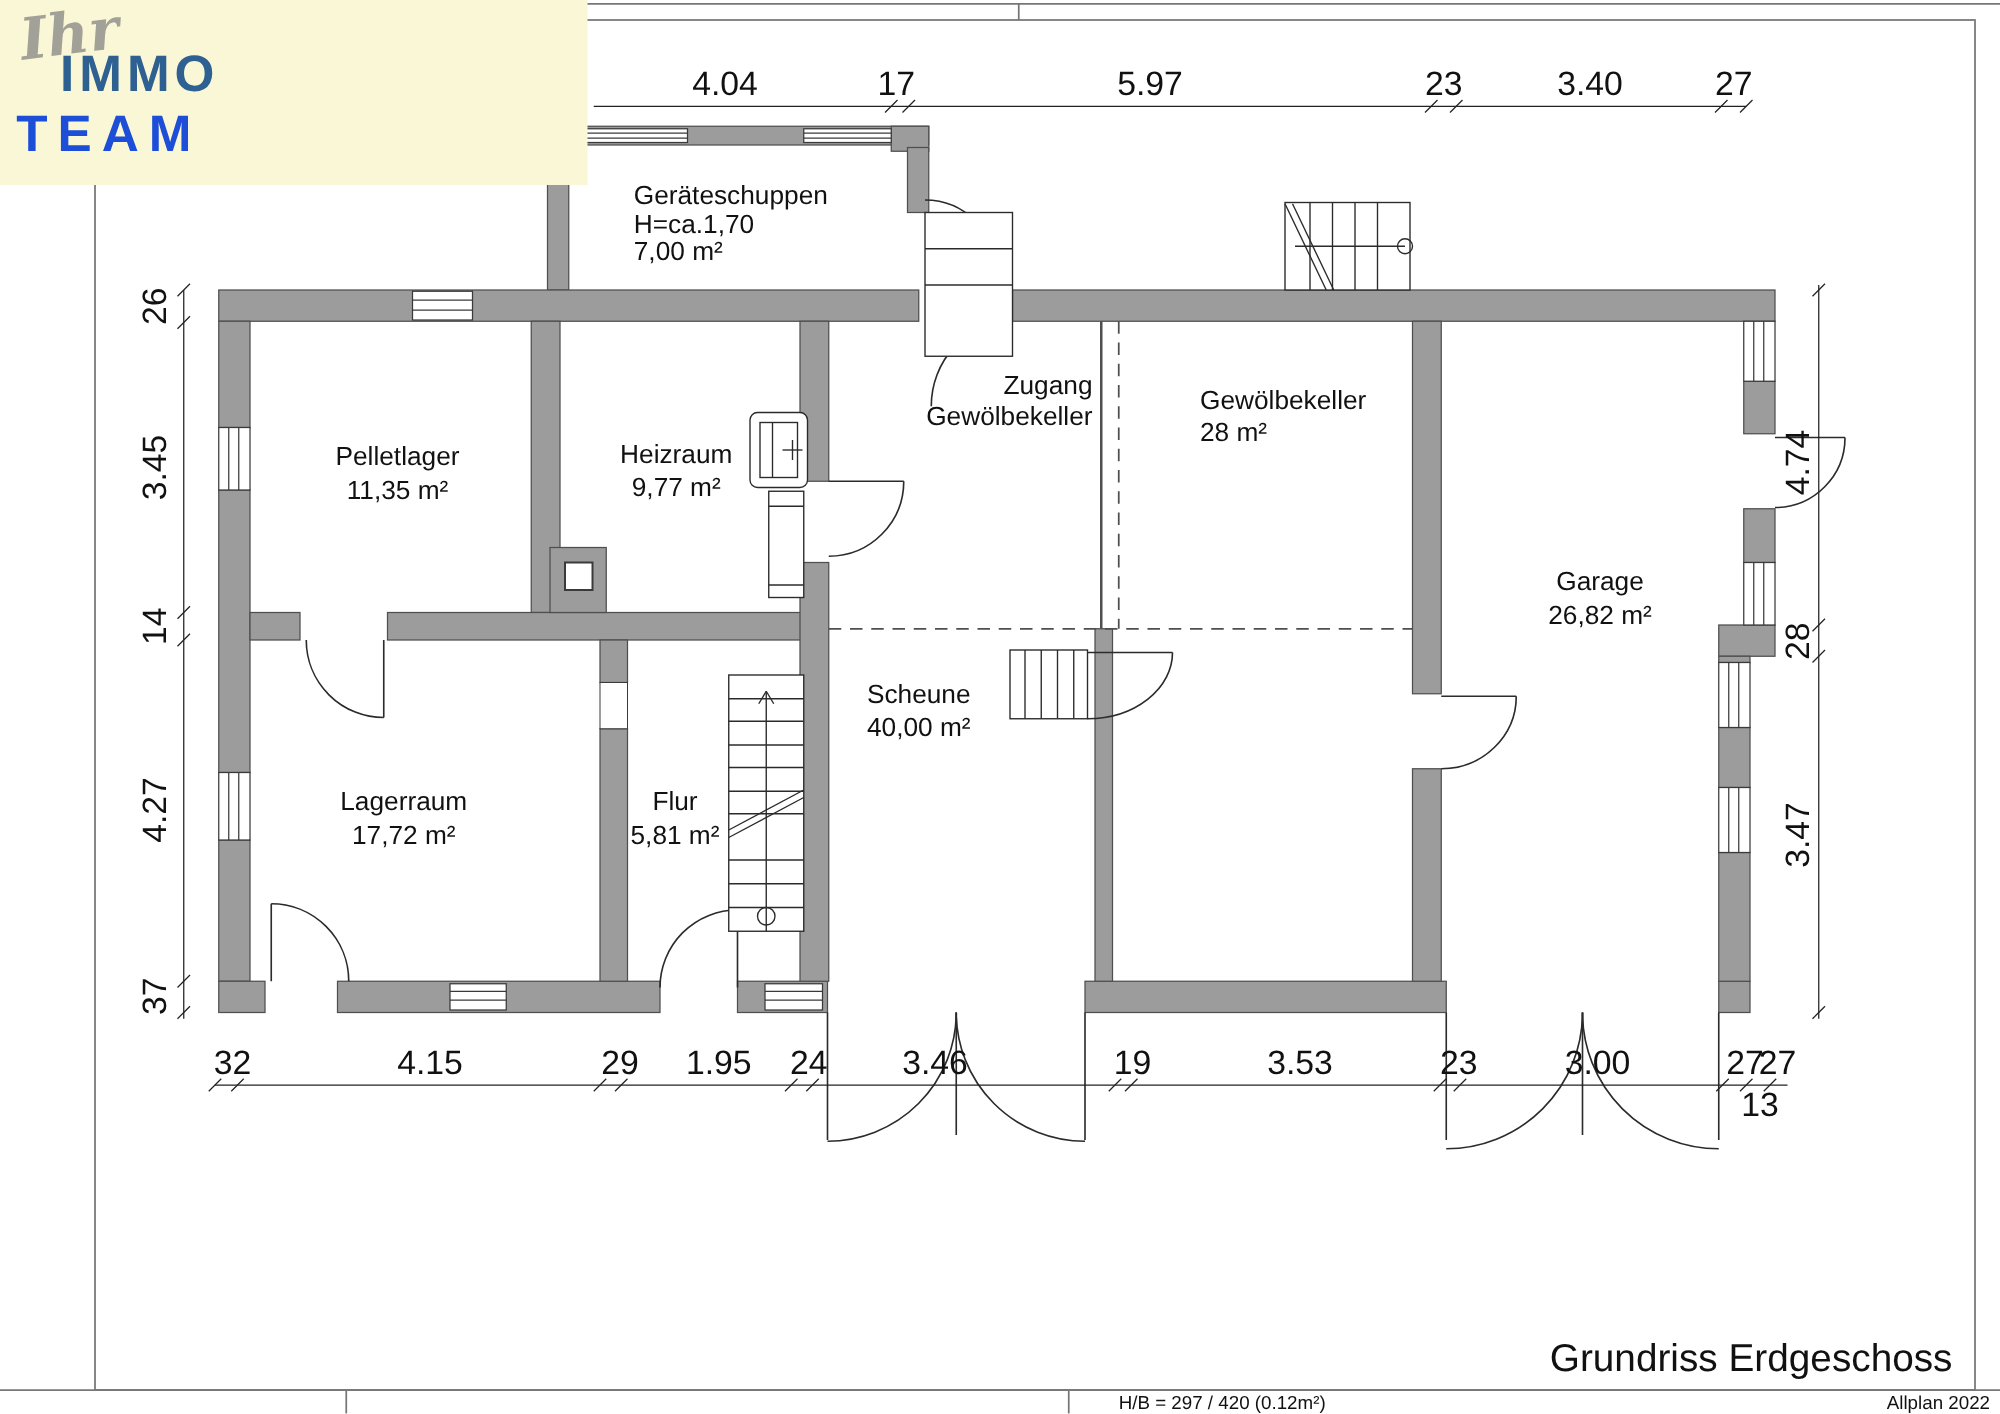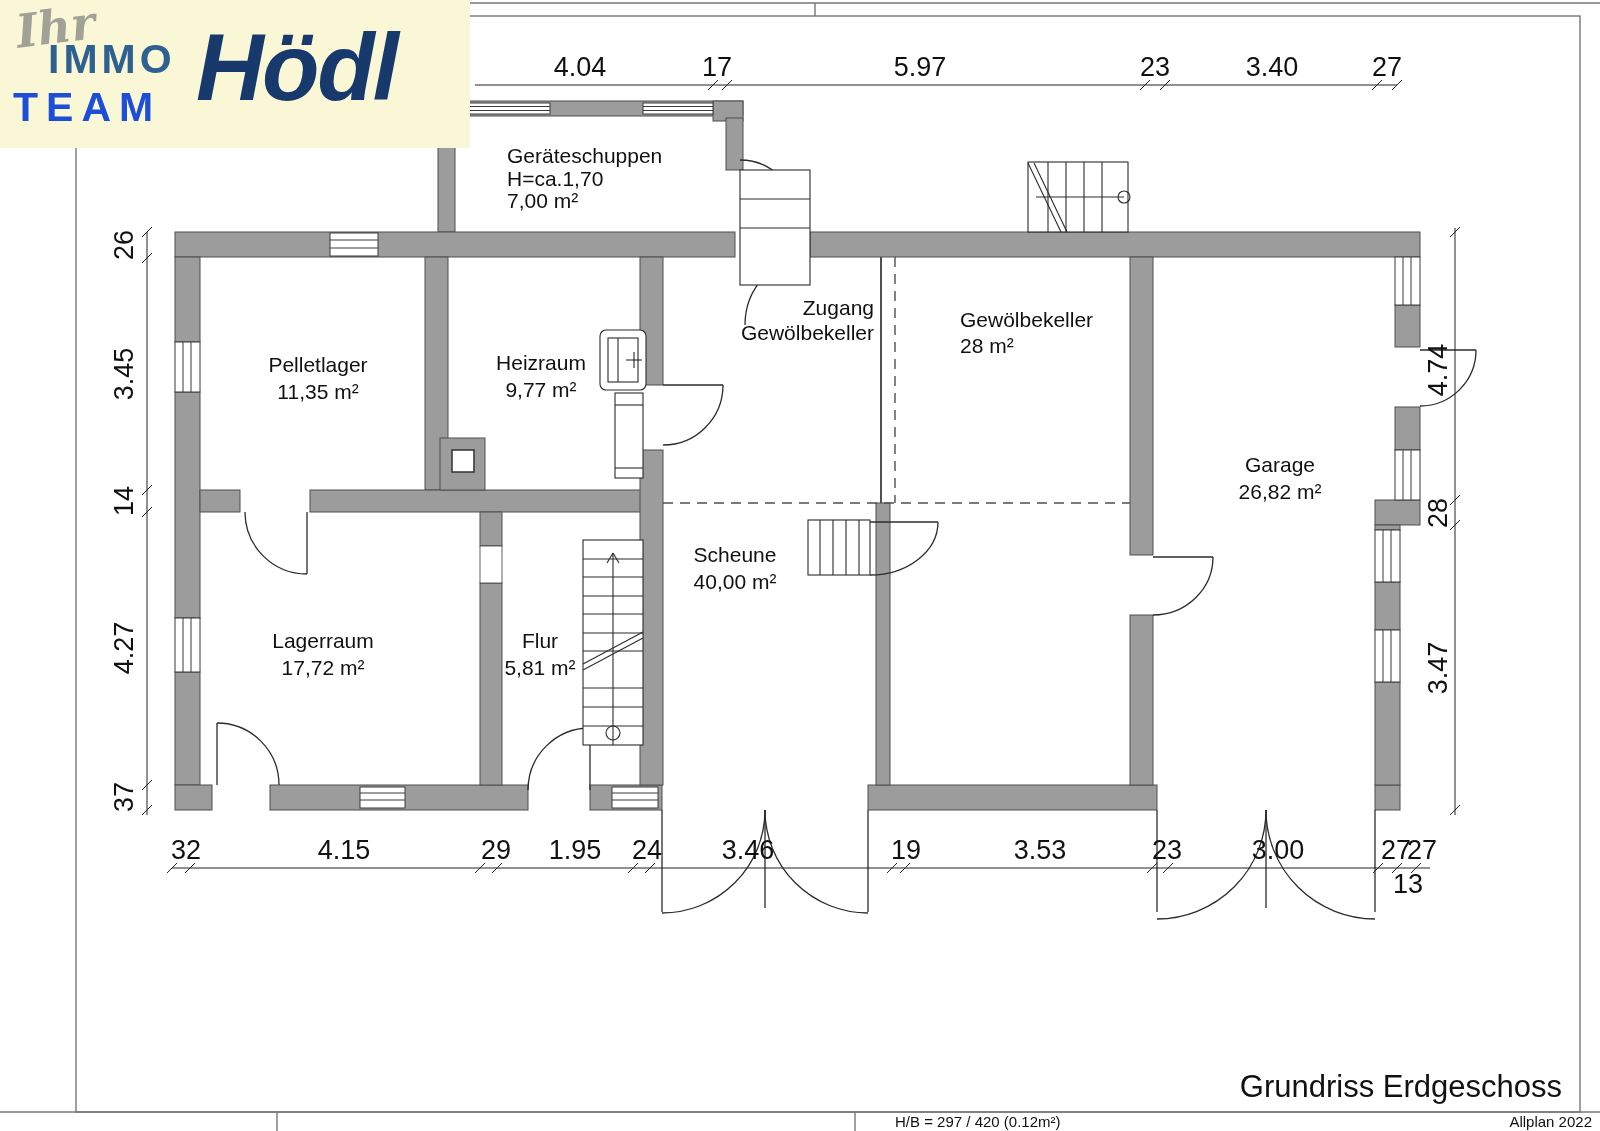--- a/index.html
+++ b/index.html
@@ -324,16 +324,15 @@
 
   <text class="tt" x="1562" y="1097">Grundriss Erdgeschoss</text>
   <text class="ft" x="895" y="1127">H/B = 297 / 420 (0.12m²)</text>
   <text class="ft end" x="1592" y="1127">Allplan 2022</text>
 </svg>
 
 <div class="logo">
   <span class="ihr">Ihr</span>
   <span class="immo">IMMO</span>
   <span class="team">TEAM</span>
-  <span class="hoedl">Hödl</span>
 </div>
 
 </div>
 
 </body></html>

